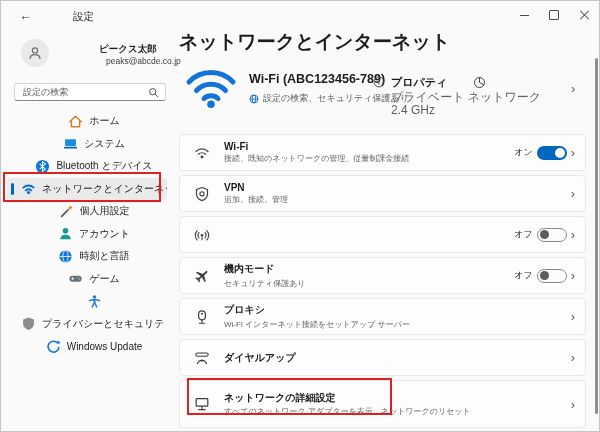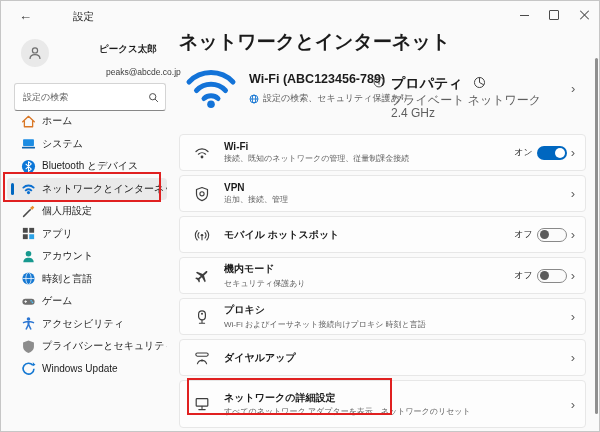--- a/index.html
+++ b/index.html
@@ -15,49 +15,49 @@
   .wc-max{width:8px;height:8px;border:1px solid #4A4A4A;border-radius:1px;}
   .wc-close{position:relative;width:10px;height:10px;}
   .wc-close::before,.wc-close::after{content:"";position:absolute;left:4.5px;top:-1px;
     width:1px;height:12px;background:#4A4A4A;}
   .wc-close::before{transform:rotate(45deg);}
   .wc-close::after{transform:rotate(-45deg);}
   
   .avatar{position:absolute;left:20px;top:38px;width:28px;height:28px;border-radius:50%;
     background:#E9E9E9;display:flex;align-items:center;justify-content:center;}
   .user-name{position:absolute;left:58px;top:42px;font-size:9.5px;font-weight:bold;margin-left:40px;}
-  .user-email{position:absolute;left:58px;top:66px;font-size:8.5px;color:#3C3C3C;padding-left:47px;}
-  .search{position:absolute;left:13px;top:82px;width:152px;height:28px;background:#FFFFFF;
+  .user-email{position:absolute;left:58px;top:55px;font-size:8.5px;color:#3C3C3C;padding-left:47px;}
+  .search{position:absolute;left:13px;top:82px;width:152px;height:18px;background:#FFFFFF;
     border:1px solid #D4D4D4;border-bottom-color:#878787;border-radius:3px;box-sizing:border-box;
     display:flex;align-items:center;padding:0 6px;}
   .search input{border:none;outline:none;flex:1;font-size:9px;background:transparent;
     color:#1B1B1B;font-family:inherit;min-width:0;}
   .search input::placeholder{color:#616161;}
   .nav{position:absolute;left:6px;top:109px;width:160px;display:flex;flex-direction:column;}
   .nav-item{position:relative;height:22.5px;display:flex;align-items:center;gap:6px;
-    padding-left:14px;border-radius:4px;cursor:pointer;}
+    padding-left:14px;border-radius:4px;cursor:pointer;justify-content:center;}
   .nav-item.selected{background:#EAEAEA;}
   .sel-pill{position:absolute;left:4px;top:5.5px;width:3px;height:11.5px;border-radius:2px;
     background:#0067C0;}
   .nicon{width:15px;height:15px;display:flex;align-items:center;justify-content:center;flex:0 0 15px;}
   .nlabel{font-size:10px;white-space:nowrap;overflow:hidden;}
   
   .page-title{position:absolute;left:178px;top:28px;font-size:19px;font-weight:600;
     white-space:nowrap;}
   .hero{position:absolute;left:178px;top:60px;width:407px;height:62px;}
   .hero-wifi{position:absolute;left:4px;top:2px;}
   .hero-main{position:absolute;left:70px;top:11px;}
   .hero-name{font-size:12.5px;font-weight:700;white-space:nowrap;}
   .hero-status{margin-top:6px;display:flex;align-items:center;gap:4px;font-size:9px;
     color:#5E5E5E;white-space:nowrap;}
   .hero-block{position:absolute;top:14px;display:flex;gap:6px;}
   .hero-props{left:194px;}
   .hero-data{left:294px;}
   .hb-icon{margin-top:1px;}
-  .hb-title{font-size:14px;font-weight:700;white-space:nowrap;}
+  .hb-title{font-size:11px;font-weight:700;white-space:nowrap;}
   .hb-sub{font-size:12px;color:#5E5E5E;line-height:10.5px;margin-top:2px;white-space:nowrap;}
   .hero-chev{position:absolute;left:392px;top:20px;font-size:13px;color:#5E5E5E;cursor:pointer;}
   
   .cards{position:absolute;left:178px;top:133px;width:407px;display:flex;
     flex-direction:column;gap:4px;}
   .card{height:37px;background:#FDFDFD;border:1px solid #E7E7E7;border-radius:4px;
     box-sizing:border-box;display:flex;align-items:center;padding-right:10px;cursor:pointer;}
   .card.tall{height:48px;}
   .ricon{width:44px;display:flex;align-items:center;justify-content:center;flex:0 0 44px;}
   .rtext{flex:1;min-width:0;}
@@ -159,31 +159,20 @@
         <svg width="15" height="15" viewBox="0 0 16 16">
             <path d="M2.8 13.2 L9.8 6.2" stroke="#4A4A4A" stroke-width="1.6" stroke-linecap="round"></path>
             <path d="M9.6 4.2 L12.4 1.8 L14.2 3.6 L11.8 6.4 Z" fill="#E8902C"></path>
           </svg>
       </span>
       <span class="nlabel">個人用設定</span>
     </div>
     <div class="nav-item">
       <span class="nicon">
         <svg width="15" height="15" viewBox="0 0 16 16">
-            <rect x="2" y="2" width="5.2" height="5.2" fill="#4A4A4A"></rect>
-            <rect x="8.8" y="2" width="5.2" height="5.2" fill="#4A4A4A"></rect>
-            <rect x="2" y="8.8" width="5.2" height="5.2" fill="#4A4A4A"></rect>
-            <rect x="8.8" y="8.8" width="5.2" height="5.2" fill="#2BA3E8"></rect>
-          </svg>
-      </span>
-      <span class="nlabel">アプリ</span>
-    </div>
-    <div class="nav-item">
-      <span class="nicon">
-        <svg width="15" height="15" viewBox="0 0 16 16">
             <circle cx="8" cy="5" r="3" fill="#17998F"></circle>
             <path d="M2.5 14 C2.5 10.5 5 9.2 8 9.2 C11 9.2 13.5 10.5 13.5 14 Z" fill="#17998F"></path>
           </svg>
       </span>
       <span class="nlabel">アカウント</span>
     </div>
     <div class="nav-item">
       <span class="nicon">
         <svg width="15" height="15" viewBox="0 0 16 16">
             <circle cx="8" cy="8" r="6.5" fill="#1578D2"></circle>
@@ -205,21 +194,20 @@
       </span>
       <span class="nlabel">ゲーム</span>
     </div>
     <div class="nav-item">
       <span class="nicon">
         <svg width="15" height="15" viewBox="0 0 16 16">
             <circle cx="8" cy="3.2" r="1.9" fill="#2C76D2"></circle>
             <path d="M8 5.4 C5.5 5.4 3.2 5.8 1.8 6.6 L2.4 7.9 C4 7.1 6 6.9 6.9 6.9 L6.9 9.2 L4.6 14 L6.1 14.6 L8 10.6 L9.9 14.6 L11.4 14 L9.1 9.2 L9.1 6.9 C10 6.9 12 7.1 13.6 7.9 L14.2 6.6 C12.8 5.8 10.5 5.4 8 5.4 Z" fill="#2C76D2"></path>
           </svg>
       </span>
-      <span class="nlabel">アクセシビリティ</span>
     </div>
     <div class="nav-item">
       <span class="nicon">
         <svg width="15" height="15" viewBox="0 0 16 16">
             <path d="M8 1.5 L13.8 3.6 V8 C13.8 11.6 11.2 13.7 8 14.8 C4.8 13.7 2.2 11.6 2.2 8 V3.6 Z" fill="#8C8C8C"></path>
           </svg>
       </span>
       <span class="nlabel">プライバシーとセキュリティ</span>
     </div>
     <div class="nav-item">
@@ -318,21 +306,20 @@
         <svg width="16" height="16" viewBox="0 0 16 16">
             <circle cx="8" cy="8.3" r="1.3" fill="#3E3E3E"></circle>
             <path d="M8 9.6 V13.2" stroke="#3E3E3E" stroke-width="1.1"></path>
             <path d="M5 5.6 A4.3 4.3 0 0 0 5 11" fill="none" stroke="#3E3E3E" stroke-width="1.1" stroke-linecap="round"></path>
             <path d="M11 5.6 A4.3 4.3 0 0 1 11 11" fill="none" stroke="#3E3E3E" stroke-width="1.1" stroke-linecap="round"></path>
             <path d="M3.2 3.6 A6.8 6.8 0 0 0 3.2 13" fill="none" stroke="#3E3E3E" stroke-width="1.1" stroke-linecap="round"></path>
             <path d="M12.8 3.6 A6.8 6.8 0 0 1 12.8 13" fill="none" stroke="#3E3E3E" stroke-width="1.1" stroke-linecap="round"></path>
           </svg>
       </span>
       <div class="rtext">
-        <div class="rtitle">モバイル ホットスポット</div>
       </div>
       <div class="rright">
         <span class="tlabel">オフ</span>
         <span class="toggle off">
             <span class="knob"></span>
           </span>
         <span class="chev">›</span>
       </div>
     </div>
 
@@ -358,21 +345,21 @@
     <div class="card">
       <span class="ricon">
         <svg width="16" height="16" viewBox="0 0 16 16">
             <rect x="4.6" y="1.8" width="6.8" height="9" rx="3.4" fill="none" stroke="#3E3E3E" stroke-width="1.2"></rect>
             <circle cx="8" cy="4.8" r="1" fill="#3E3E3E"></circle>
             <path d="M8 10.8 V13.4 M5.4 14.2 H10.6" stroke="#3E3E3E" stroke-width="1.1" stroke-linecap="round"></path>
           </svg>
       </span>
       <div class="rtext">
         <div class="rtitle">プロキシ</div>
-        <div class="rsub">Wi-Fi およびイーサネット接続向けプロキシ 時刻と言語</div>
+        <div class="rsub">Wi-Fi インターネット接続をセットアップ サーバー</div>
       </div>
       <div class="rright">
         <span class="chev">›</span>
       </div>
     </div>
 
     <div class="card">
       <span class="ricon">
         <svg width="16" height="16" viewBox="0 0 16 16">
             <rect x="1.8" y="3" width="12.4" height="3.2" rx="1.6" fill="none" stroke="#3E3E3E" stroke-width="1.1"></rect>

